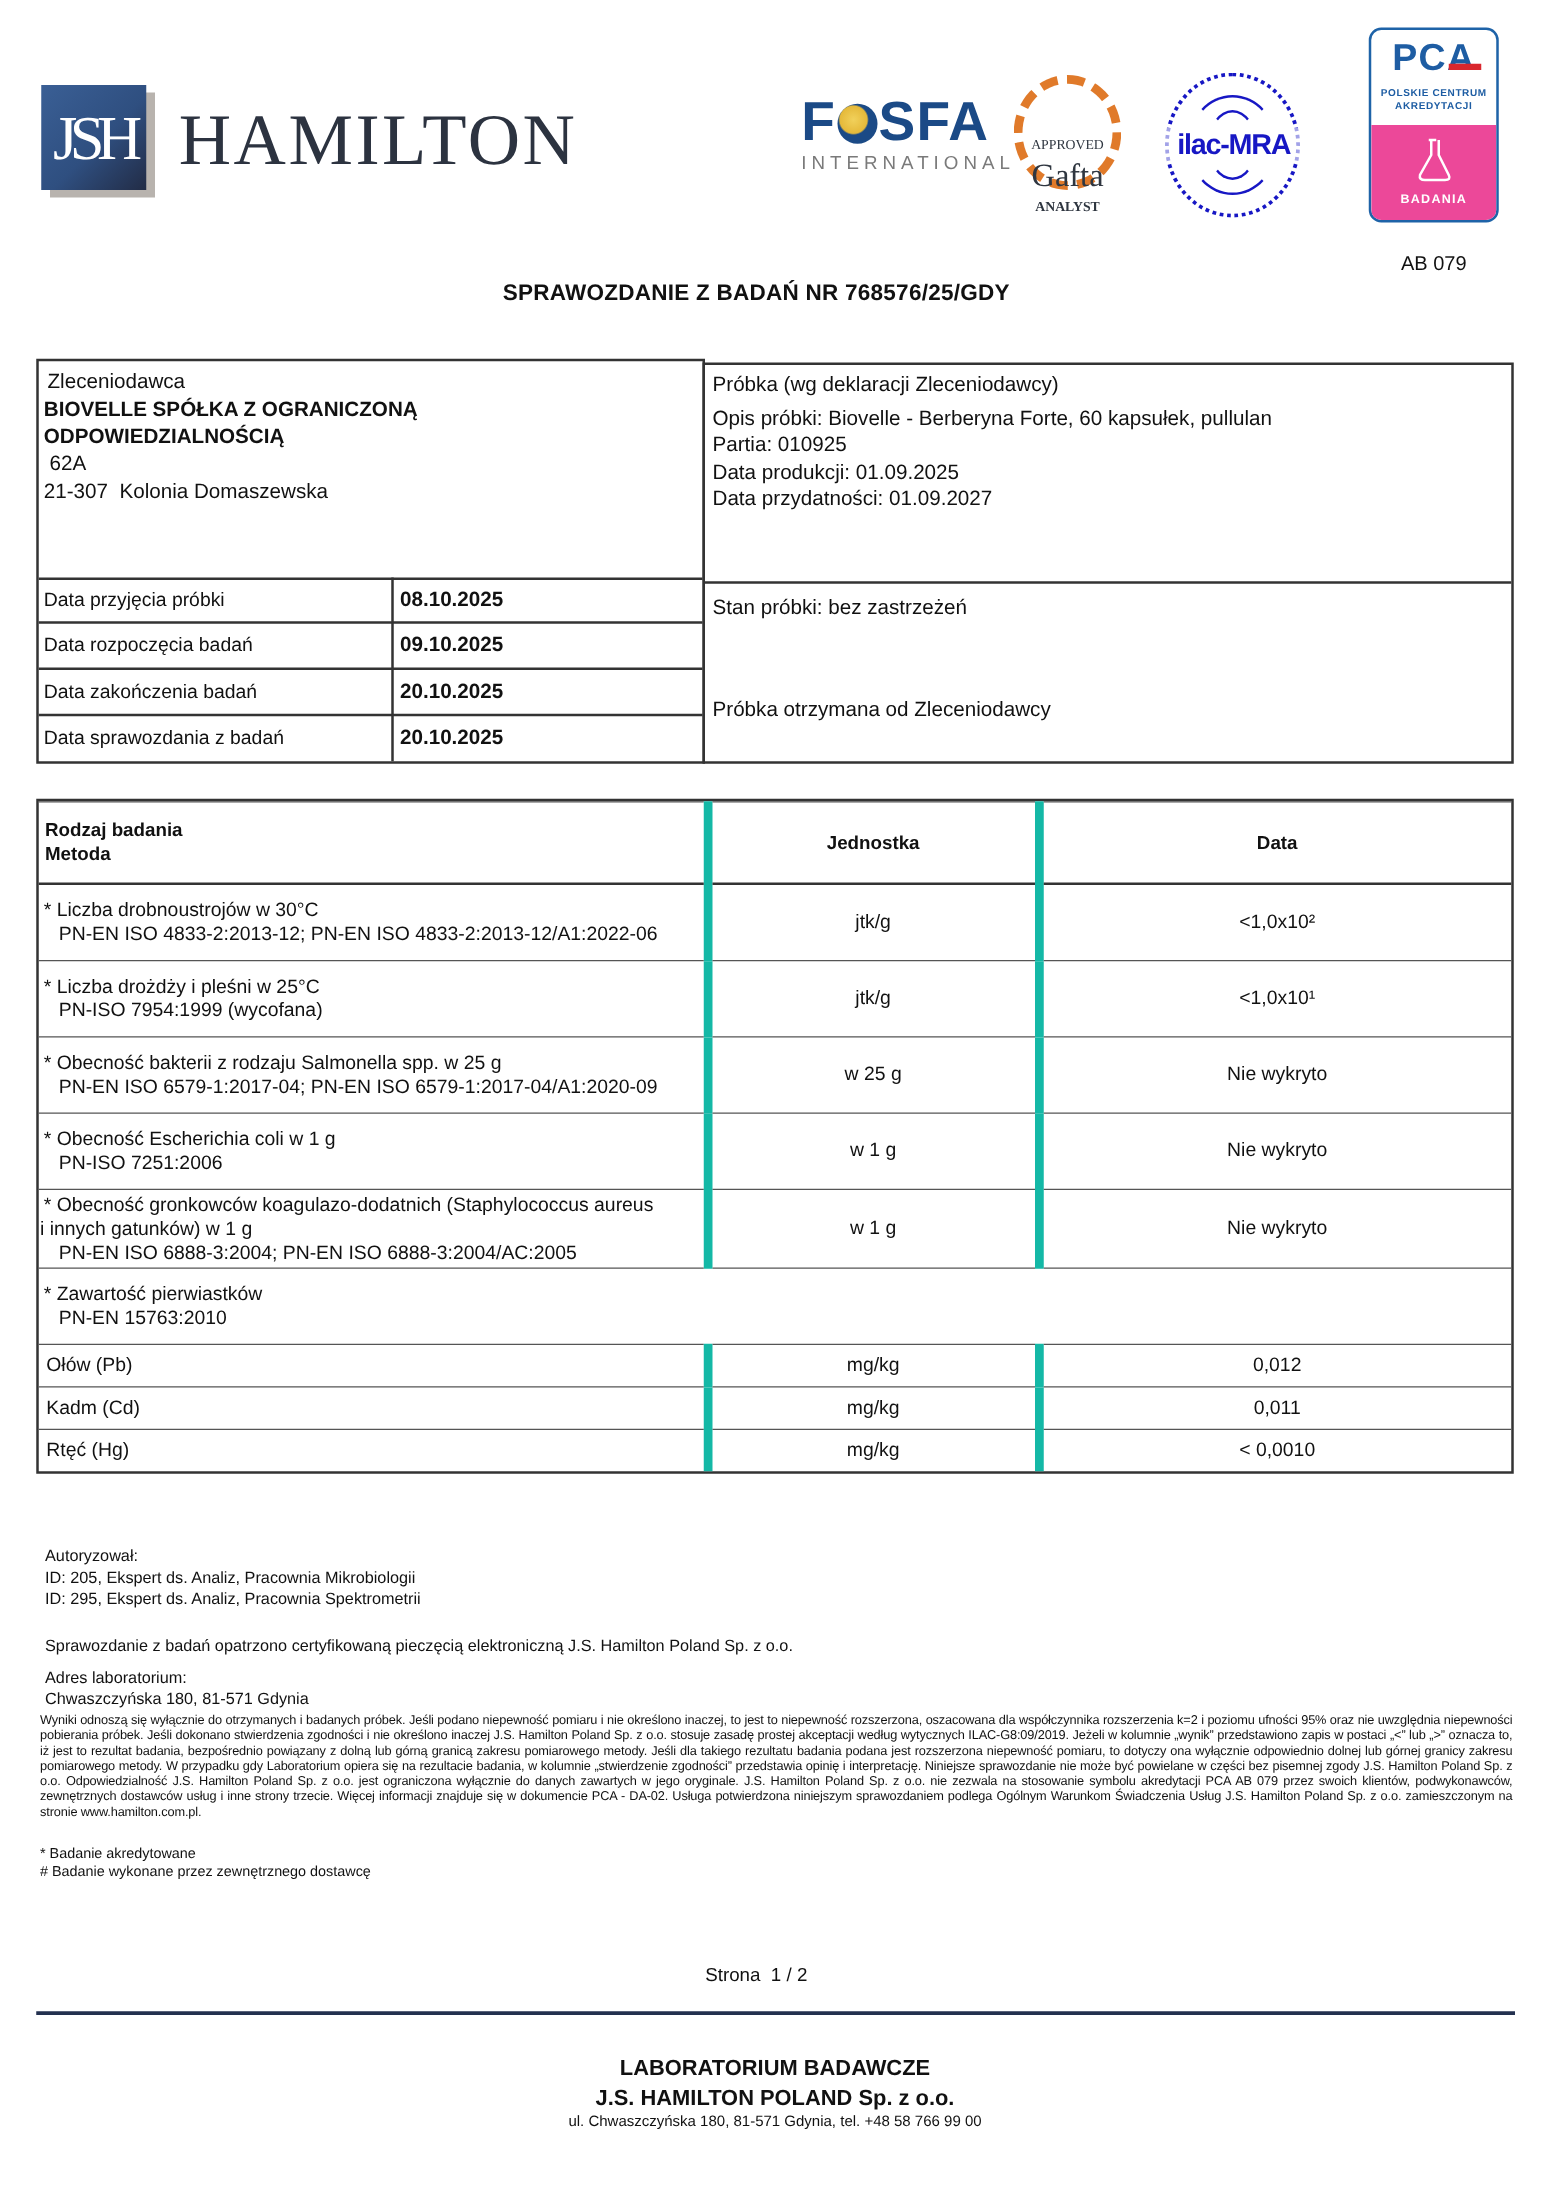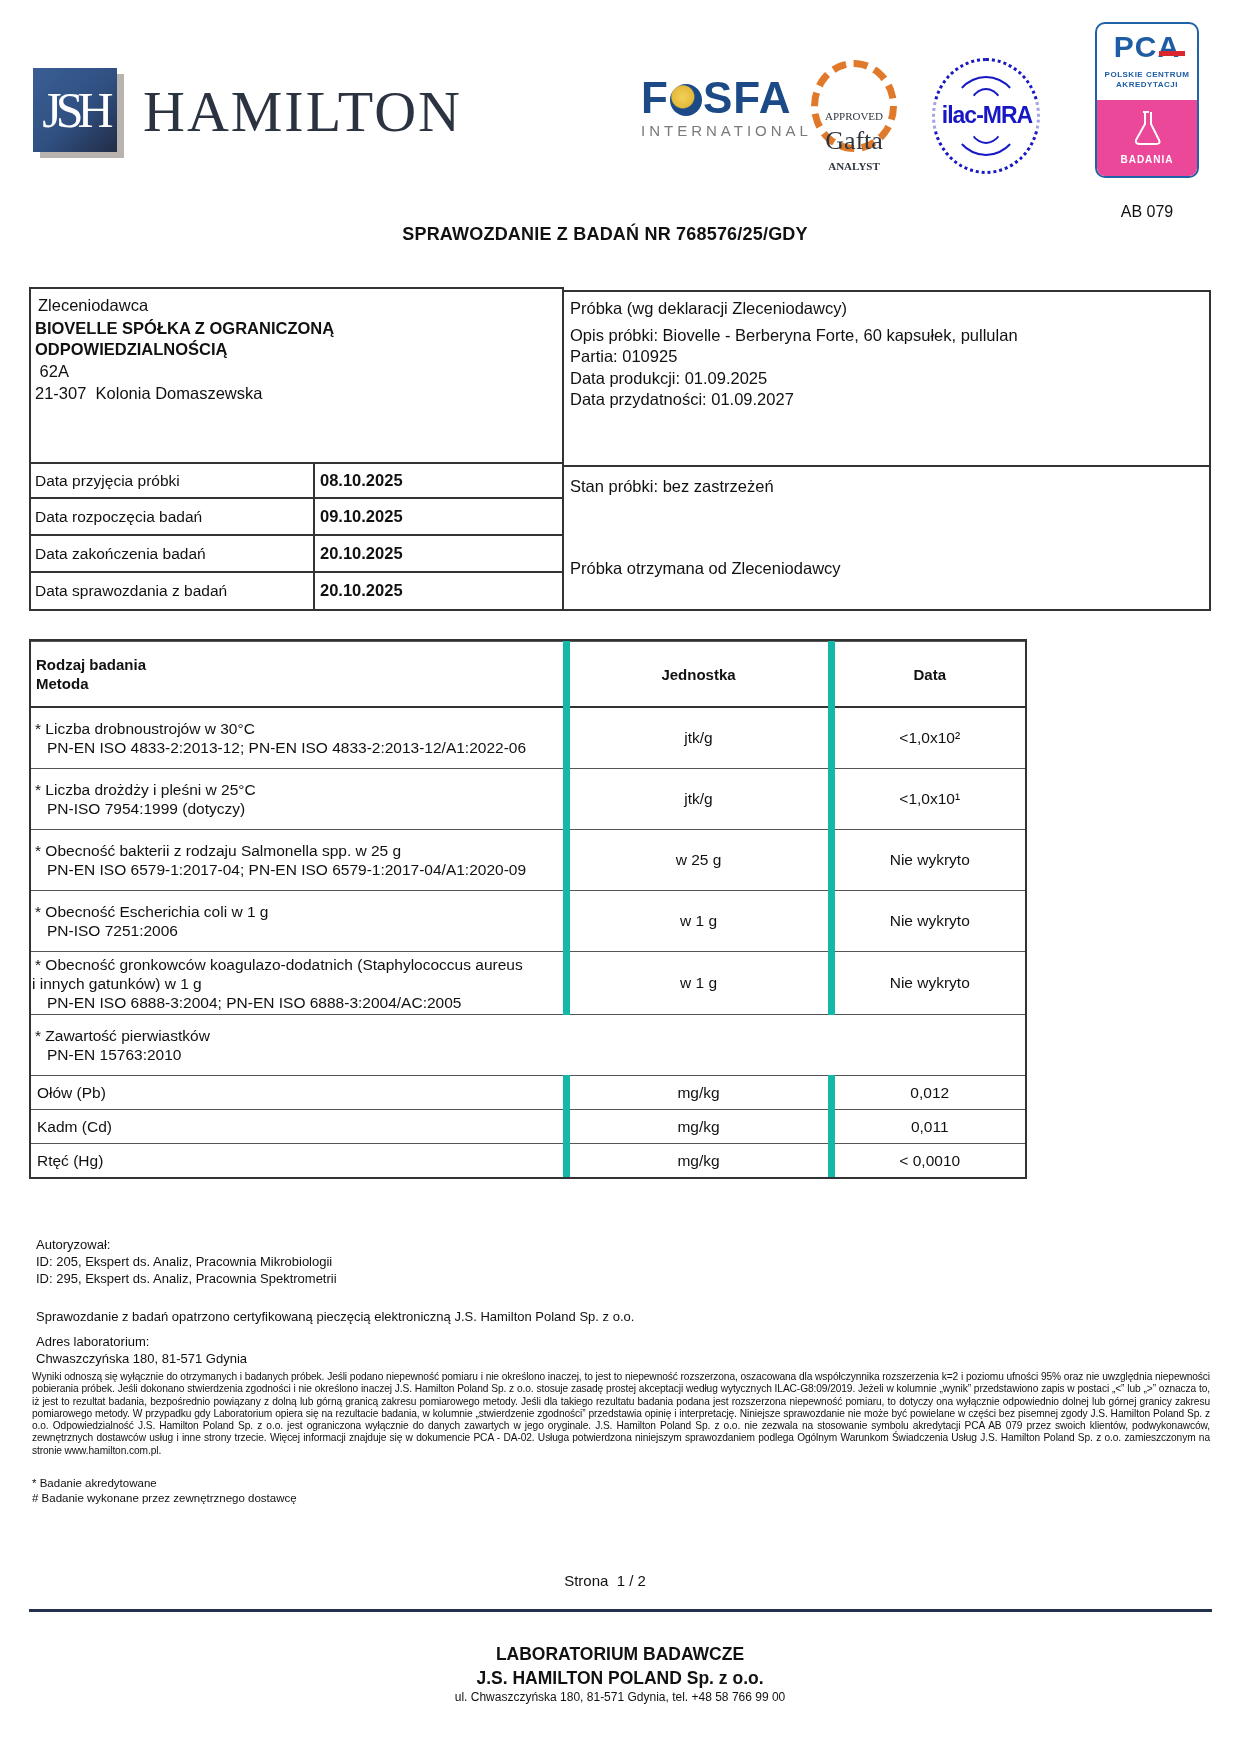--- a/index.html
+++ b/index.html
@@ -46,21 +46,21 @@
   .client-box .line { position: absolute; left: 0; width: 100%; height: 1.5px; background: #333; }
   .client-box .vline { position: absolute; top: 173px; bottom: 0; left: 282px; width: 1.5px; background: #333; }
   .txt16 { font-size: 16.5px; line-height: 21px; }
   .label15 { font-size: 15.5px; }
   .bold { font-weight: bold; }
 
   .sample-box { left: 562px; top: 290px; width: 649px; height: 321px; }
   .sample-box .hline { position: absolute; left: 0; top: 173px; width: 100%; height: 2px; background: #333; }
 
   
-  .results { left: 29px; top: 639px; width: 998px; border: 2px solid #333; box-sizing: border-box; border-collapse: collapse; }
+  .results { left: 29px; top: 639px; width: 1182px; border: 2px solid #333; box-sizing: border-box; border-collapse: collapse; }
   table.rt { width: 100%; border-collapse: collapse; }
   table.rt td { border-top: 1px solid #555; font-size: 15.5px; vertical-align: middle; }
   table.rt td + td { border-left: 7px solid #14b8a6; text-align: center; }
   table.rt thead td { border-bottom: 2px solid #333; font-weight: bold; height: 62px; font-size: 15px; }
   table.rt thead td:first-child { padding-left: 5px; line-height: 19px; }
   table.rt .name { padding-left: 4px; line-height: 19px; }
   table.rt .method { padding-left: 12px; }
   table.rt tr.big td { height: 58px; }
   table.rt tr.huge td { height: 60px; }
   table.rt tr.sm td { height: 31px; }
@@ -180,21 +180,21 @@
         <td class="name">
           <div>* Liczba drobnoustrojów w 30°C</div>
           <div class="method">PN-EN ISO 4833-2:2013-12; PN-EN ISO 4833-2:2013-12/A1:2022-06</div>
         </td>
         <td>jtk/g</td>
         <td>&lt;1,0x10²</td>
       </tr>
       <tr class="big">
         <td class="name">
           <div>* Liczba drożdży i pleśni w 25°C</div>
-          <div class="method">PN-ISO 7954:1999 (dotyczy)</div>
+          <div class="method">PN-ISO 7954:1999 (wycofana)</div>
         </td>
         <td>jtk/g</td>
         <td>&lt;1,0x10¹</td>
       </tr>
       <tr class="big">
         <td class="name">
           <div>* Obecność bakterii z rodzaju Salmonella spp. w 25 g</div>
           <div class="method">PN-EN ISO 6579-1:2017-04; PN-EN ISO 6579-1:2017-04/A1:2020-09</div>
         </td>
         <td>w 25 g</td>

